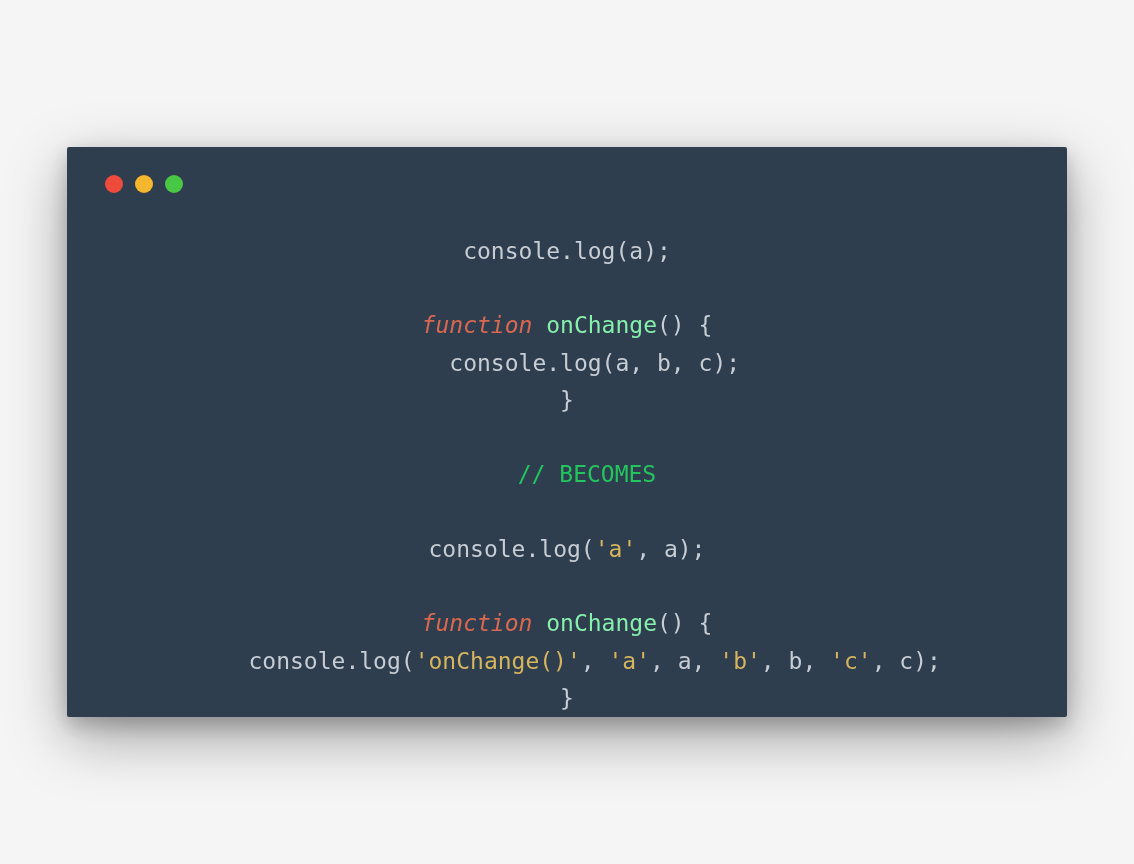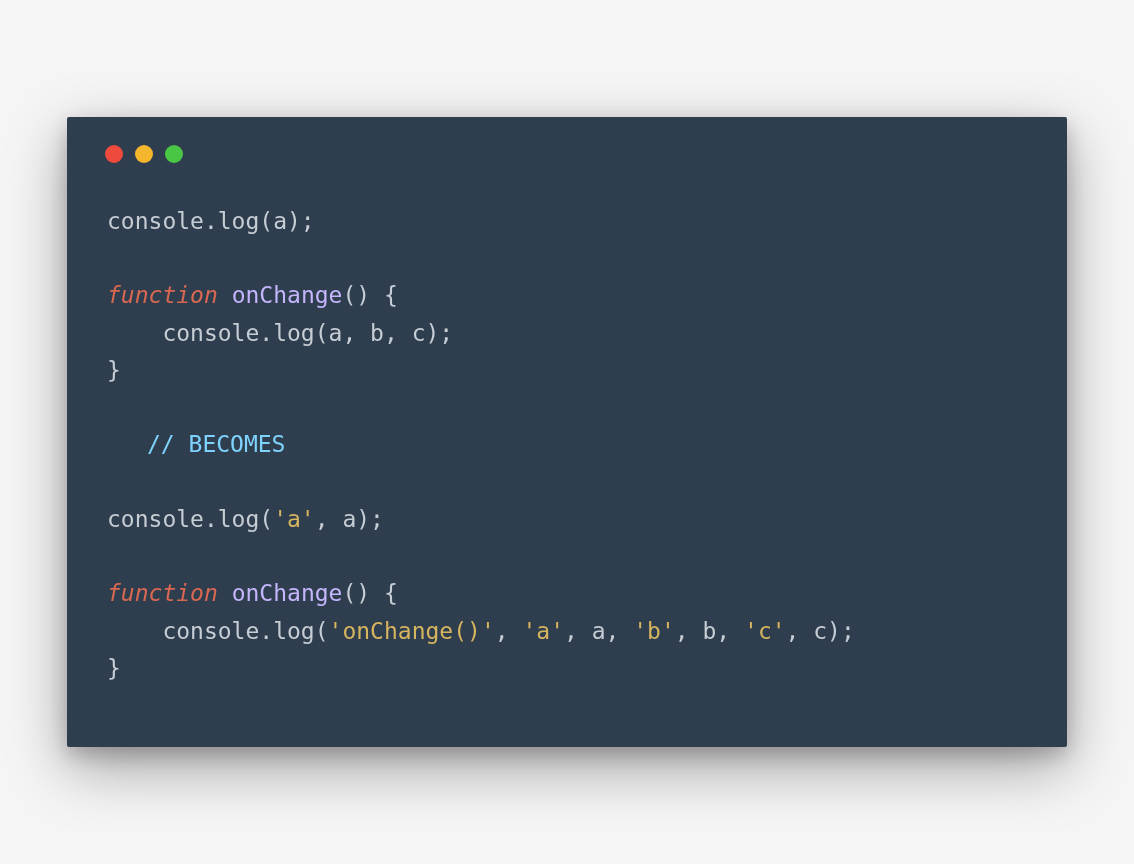--- a/index.html
+++ b/index.html
@@ -14,21 +14,21 @@
       display: flex;
       align-items: center;
       justify-content: center;
       font-family: 'Menlo', 'Monaco', 'Consolas', monospace;
     }
     .window {
       width: 1000px;
       background: #2f3e4e;
       border-radius: 2px;
       box-shadow: 0 20px 60px rgba(0,0,0,0.35), 0 8px 20px rgba(0,0,0,0.2);
-      padding-bottom: 60px;
+      text-align: center;
     }
     .titlebar {
       display: flex;
       gap: 12px;
       padding: 28px 32px 20px 38px;
     }
     .dot {
       width: 18px;
       height: 18px;
       border-radius: 50%;
@@ -38,23 +38,23 @@
     .dot.green { background: #4ac645; }
     .code {
       padding: 20px 40px 0 40px;
       font-size: 23px;
       line-height: 1.62;
       color: #c7cdd4;
       white-space: pre;
     }
     .tk-default { color: #c7cdd4; }
     .tk-keyword { color: #d86851; font-style: italic; }
-    .tk-func { color: #c4b5fd; }
+    .tk-func { color: #86efac; }
     .tk-string { color: #d6b55f; }
-    .tk-comment { color: #7dd3fc; margin-left: 40px; }
+    .tk-comment { color: #22c55e; margin-left: 40px; }
   </style>
 </head>
 <body>
 
 <div class="window">
   <div class="titlebar">
     <div class="dot red"></div>
     <div class="dot yellow"></div>
     <div class="dot green"></div>
   </div>

